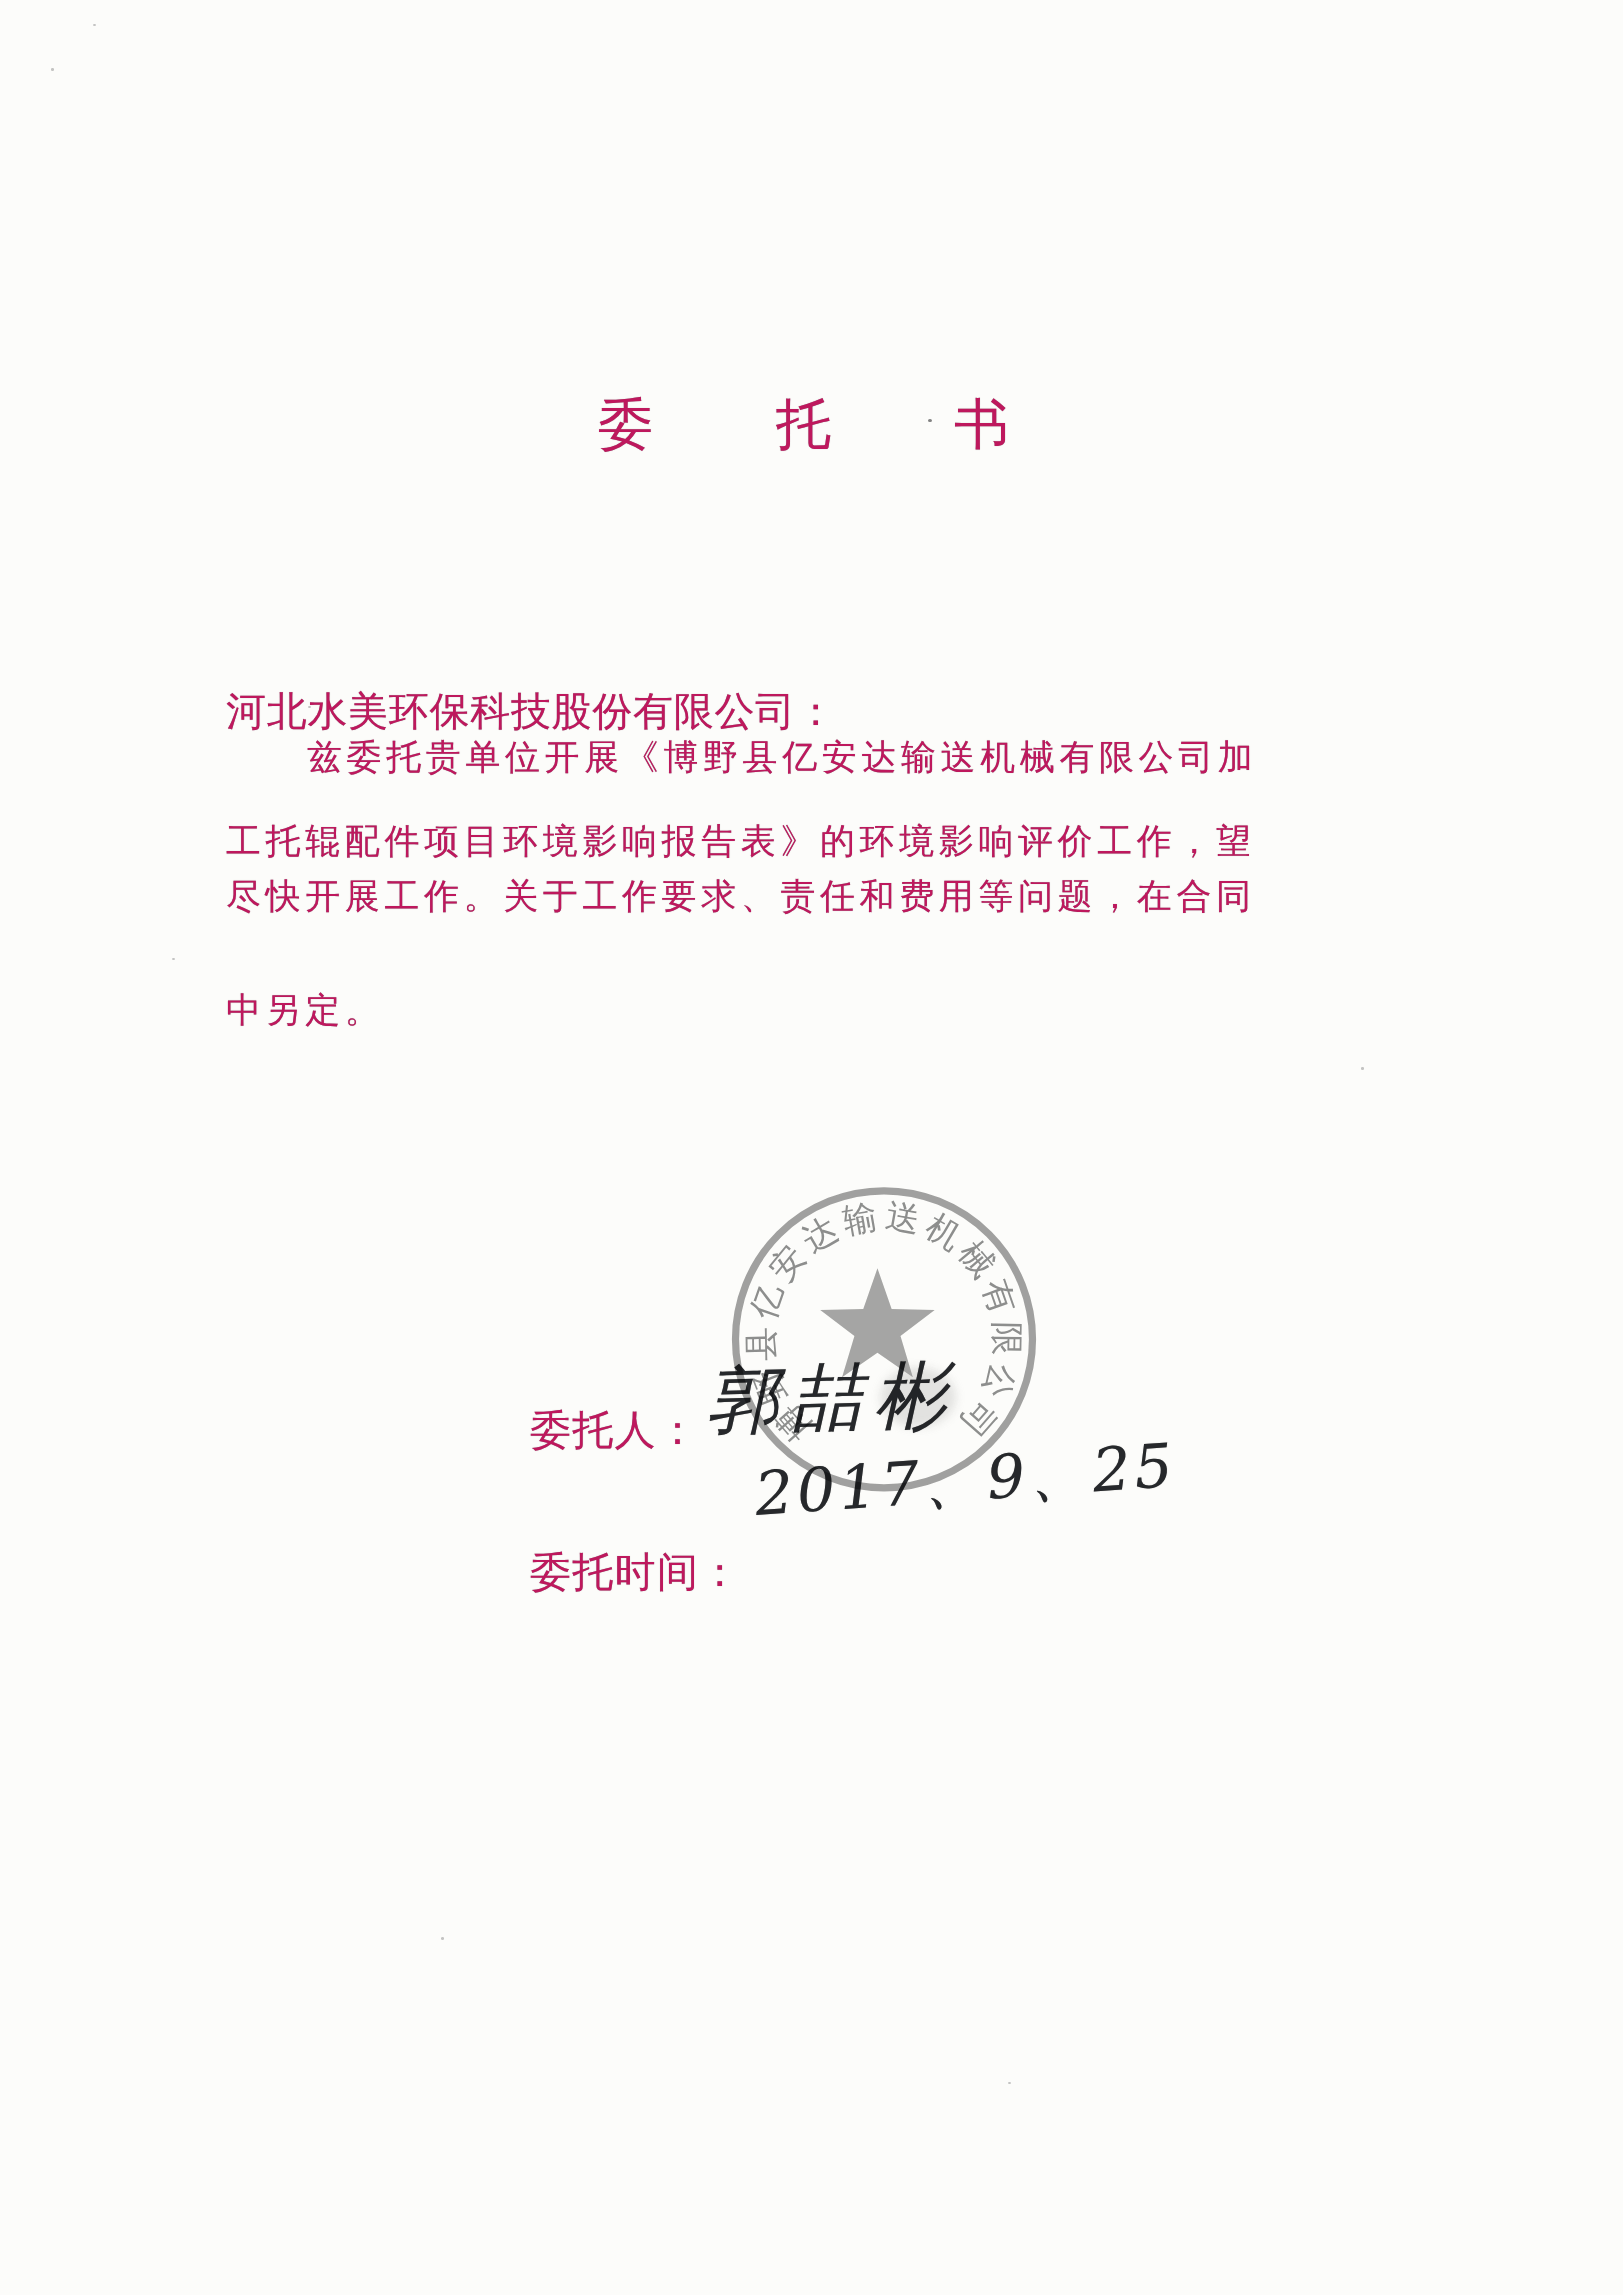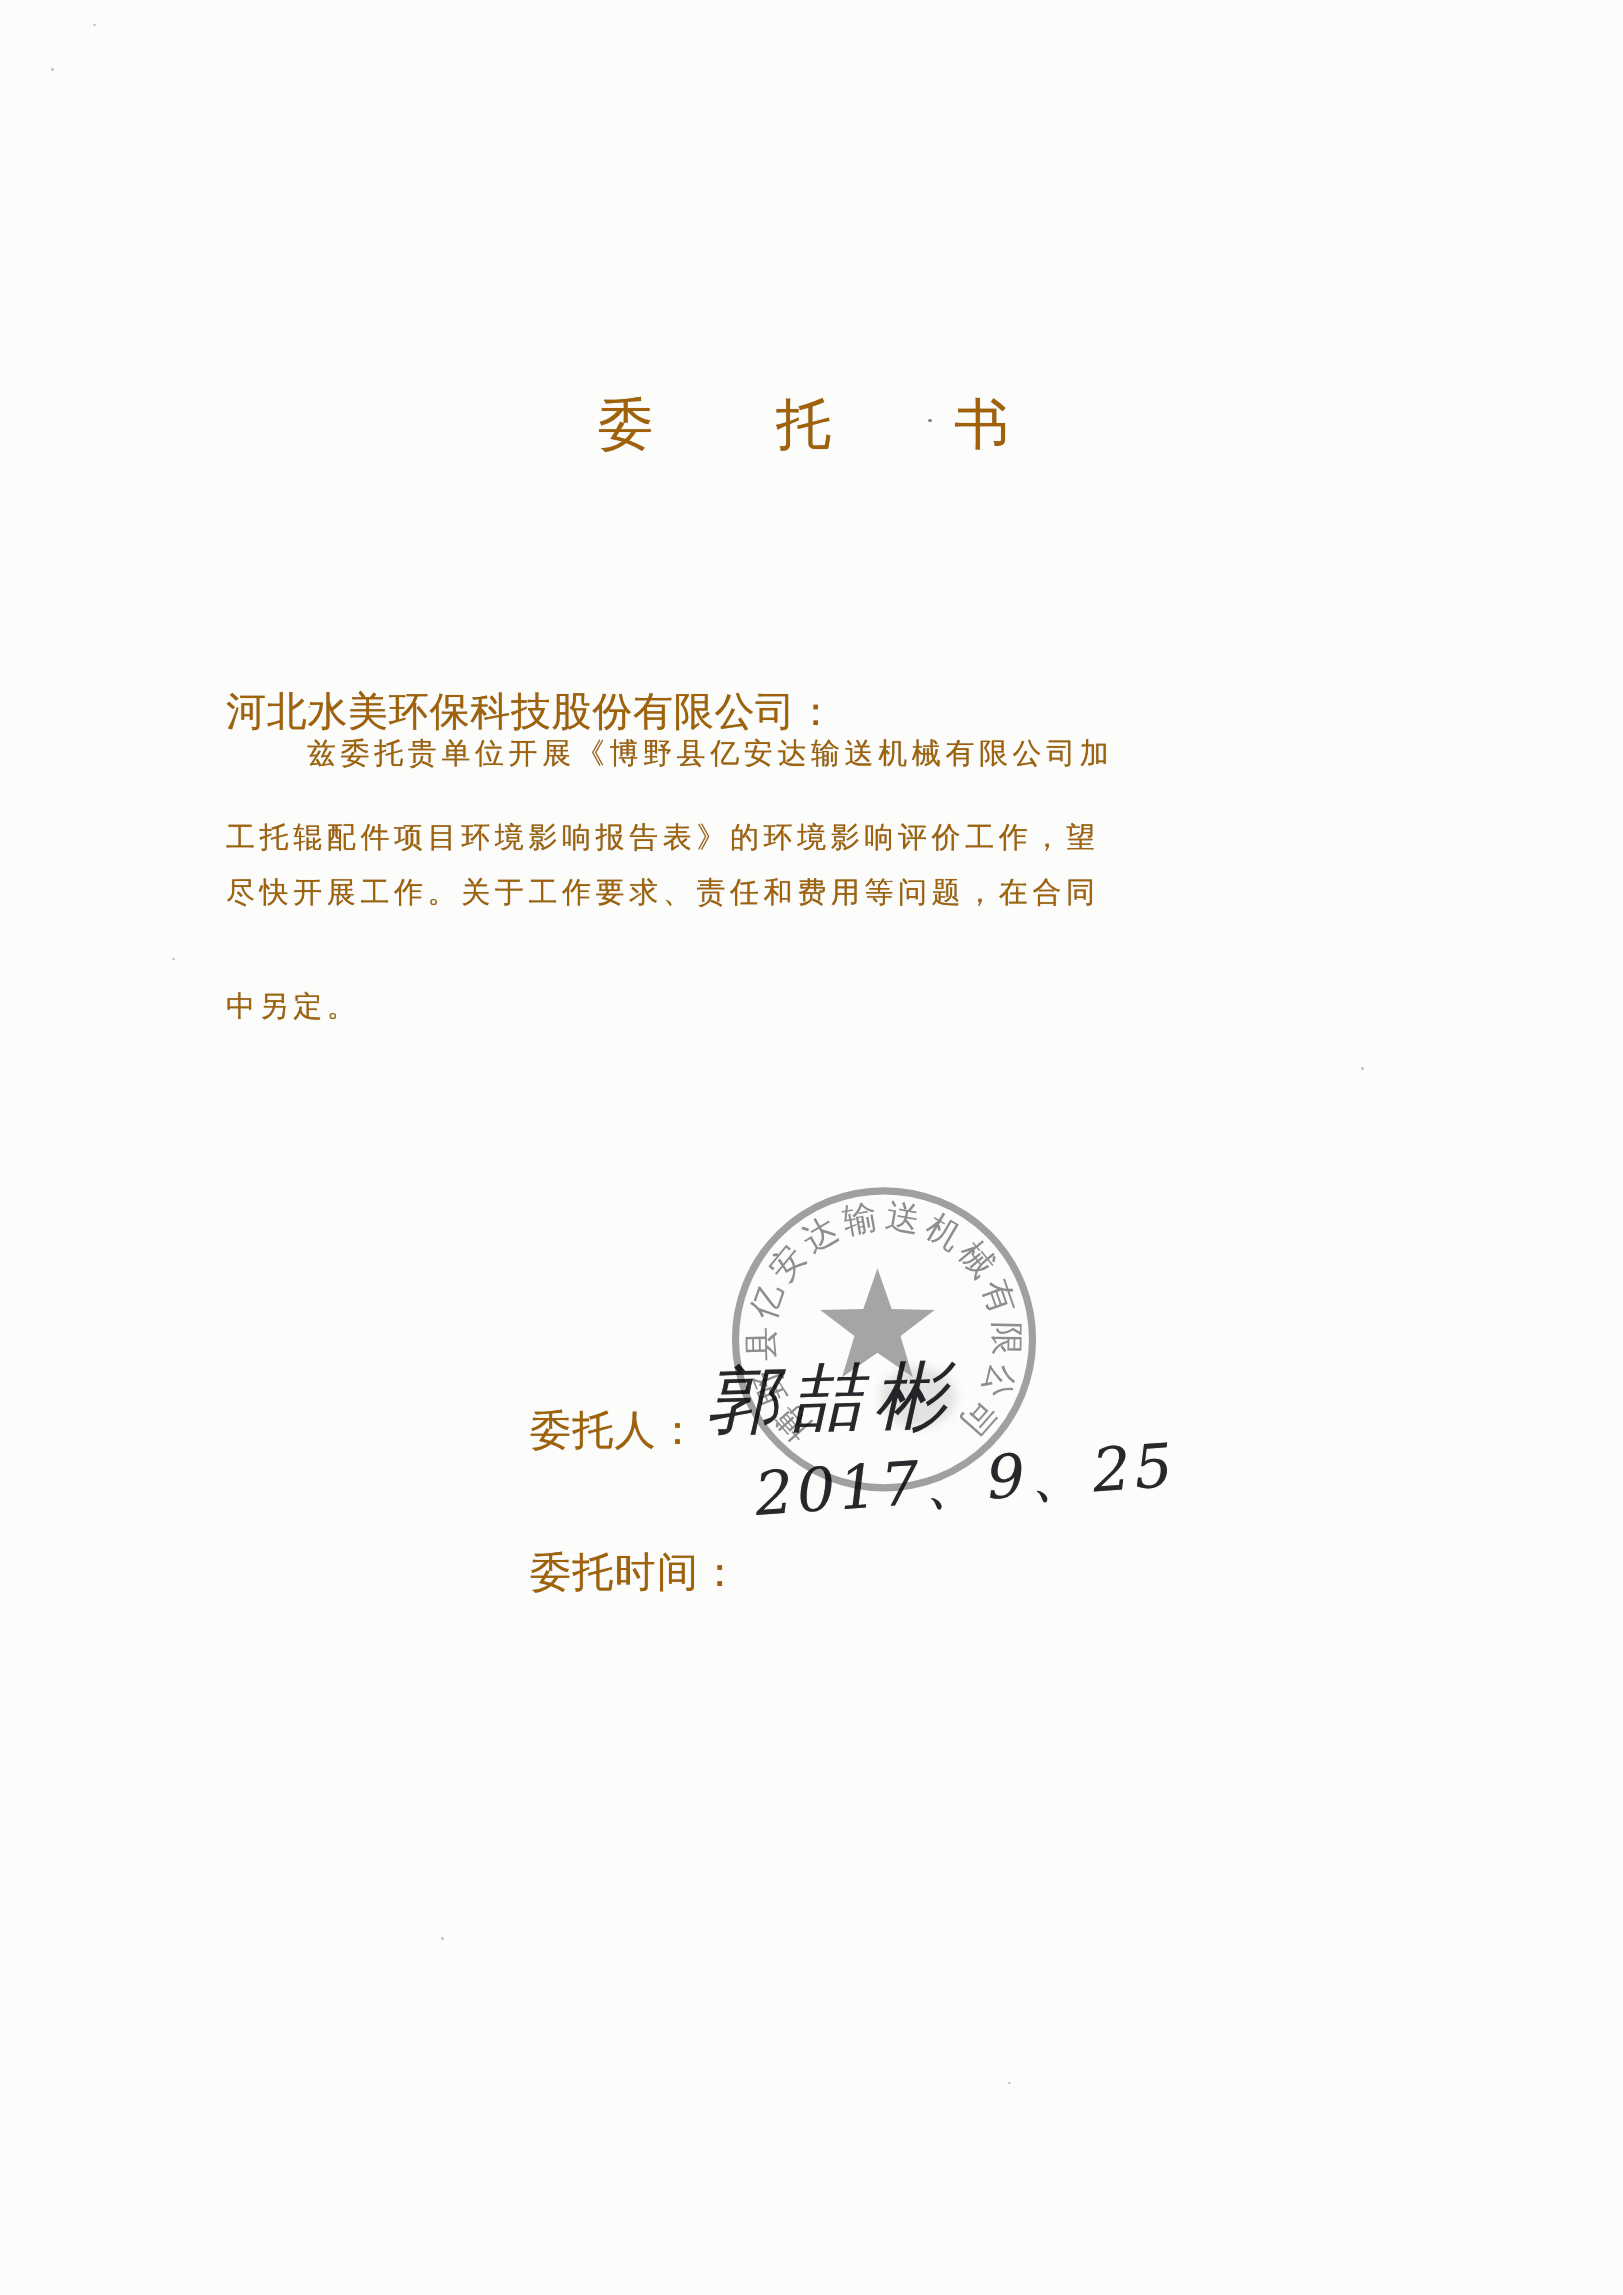--- a/index.html
+++ b/index.html
@@ -11,21 +11,21 @@
     width: 1624px;
     height: 2295px;
     margin: 0 auto;
     background: #fcfcfa;
     overflow: hidden;
     color: #303236;
   }
 
   
   .printed {
-    color: #a16207;
+    color: #be185d;
     text-shadow: 0 0 0.7px rgba(48,50,54,0.55);
     white-space: nowrap;
   }
 
   .doc-title {
     position: absolute;
     left: 598px;
     top: 388px;
     font-size: 55px;
     letter-spacing: 34px;
@@ -33,21 +33,21 @@
   }
 
   .recipient {
     position: absolute;
     left: 226px;
     top: 684px;
     font-size: 40px;
     letter-spacing: 0.7px;
   }
 
-  .body-line { position: absolute; left: 226px; font-size: 29px; letter-spacing: 4.6px; }
+  .body-line { position: absolute; left: 226px; font-size: 35px; letter-spacing: 4.6px; }
   .body-line.l1 { top: 734px; text-indent: 81px; }
   .body-line.l2 { top: 818px; }
   .body-line.l3 { top: 873px; }
   .body-line.l4 { top: 987px; text-align: center; }
 
   .sign-row { position: absolute; font-size: 41px; }
   .row-unit   { left: 521px; top: 1308px; letter-spacing: 2px; }
   .row-unit .value { margin-left: 11.8px; letter-spacing: 1.3px; }
   .row-person { left: 530px; top: 1391px; letter-spacing: 1.3px; margin-top: 12px; }
   .row-date   { left: 530px; top: 1545px; letter-spacing: 1.3px; }

